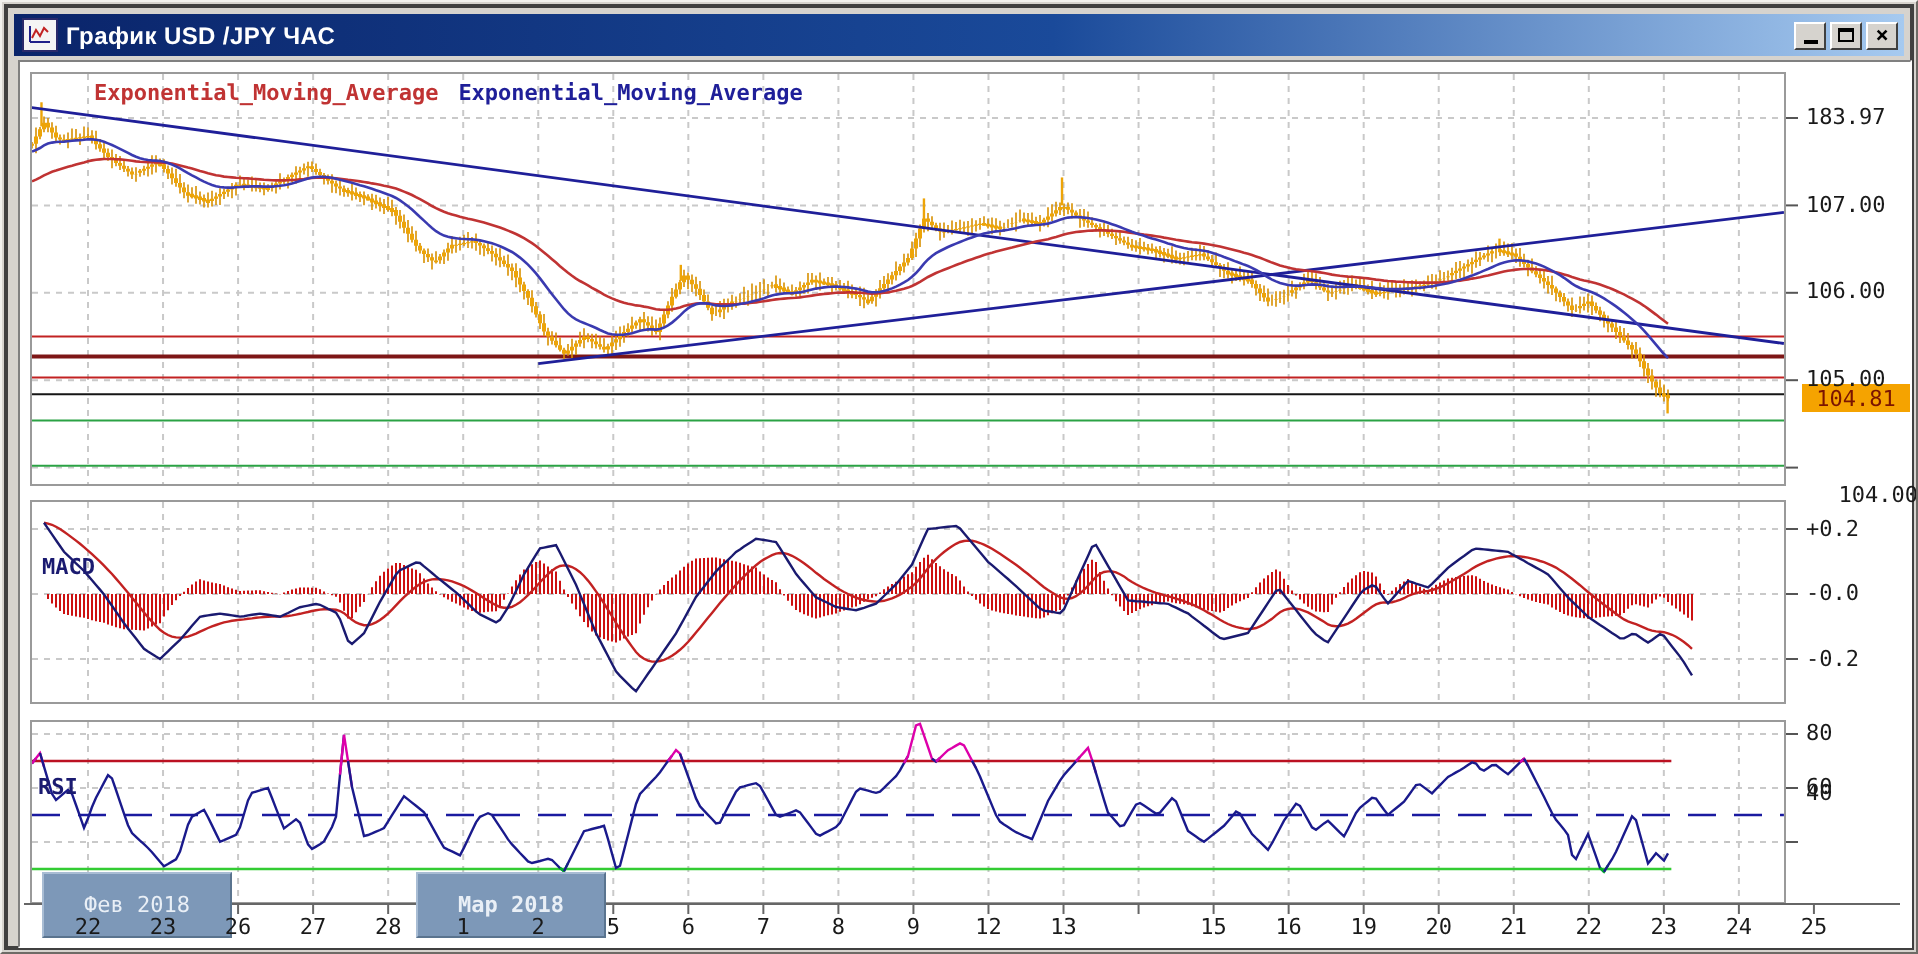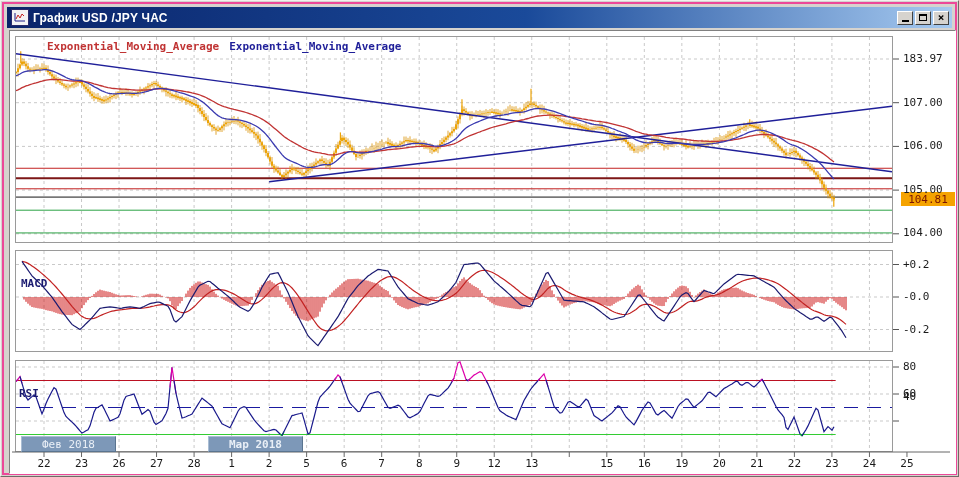--- a/index.html
+++ b/index.html
@@ -1,21 +1,21 @@
 <!DOCTYPE html>
 <html><head>
 <meta charset="utf-8">
 <style>
   html,body{margin:0;padding:0;background:#ffffff;font-family:"Liberation Sans",sans-serif;}
   #app{position:relative;width:959px;height:477px;background:#d6d3ce;
        border-top:1px solid #f2f1ee;border-left:1px solid #f2f1ee;
        border-right:1px solid #6e6b66;border-bottom:1px solid #6e6b66;
        box-sizing:border-box;overflow:hidden;}
   #frame-inner{position:absolute;left:1px;top:1px;right:1px;bottom:1px;
-       border:2px solid #ec4899;box-sizing:border-box;}
+       border:2px solid #404040;box-sizing:border-box;}
   
   #titlebar{position:absolute;left:3px;top:3px;right:3px;height:21px;
        background:linear-gradient(to right,#0a246a,#1a4a9a 55%,#a6caf0);
        display:flex;align-items:center;padding:0 2px;}
   #title-icon{width:16px;height:15px;background:#f4f4f4;border:1px solid #2a2a6a;
        margin:0 4px 0 2px;display:flex;align-items:center;justify-content:center;}
   #title-text{color:#ffffff;font-weight:bold;font-size:12px;letter-spacing:.2px;
        font-family:"Liberation Sans",sans-serif;white-space:nowrap;}
   #win-buttons{margin-left:auto;display:flex;gap:2px;padding-right:1px;}
   .win-btn{width:16px;height:14px;background:#d6d3ce;color:#000;
@@ -33,21 +33,21 @@
   .panel{position:absolute;border:1px solid #9a9a9a;background:#ffffff;box-sizing:border-box;}
   #chart-svg{position:absolute;left:0;top:0;width:959px;height:477px;}
   .chart-label{position:absolute;font-family:"DejaVu Sans Mono",monospace;font-size:11px;
        font-weight:bold;white-space:nowrap;margin-top:24px;}
   #legend{position:absolute;left:15px;top:36px;display:flex;gap:10px;
        font-family:"DejaVu Sans Mono",monospace;font-size:11px;font-weight:bold;margin-left:28px;}
   .ytick{position:absolute;left:899px;width:56px;font-family:"DejaVu Sans Mono",monospace;
        font-size:11px;color:#1a1a1a;white-space:nowrap;}
   .xtick{position:absolute;width:30px;text-align:center;font-family:"DejaVu Sans Mono",monospace;
        font-size:11px;color:#1a1a1a;top:453px;}
-  .month-badge{position:absolute;top:432px;height:16px;width:95px;background:#7d98b8;
+  .month-badge{position:absolute;top:432px;height:33px;width:95px;background:#7d98b8;
        color:#e9eff6;font-family:"DejaVu Sans Mono",monospace;font-size:11px;
        display:flex;align-items:center;justify-content:center;
        border-top:1px solid #a9bdd4;border-left:1px solid #a9bdd4;
        border-right:1px solid #5a748f;border-bottom:1px solid #5a748f;box-sizing:border-box;}
   #price-tag{position:absolute;left:897px;top:188px;width:54px;height:14px;background:#f5a300;
        color:#7a1400;font-family:"DejaVu Sans Mono",monospace;font-size:11px;font-weight:normal;
        display:flex;align-items:center;justify-content:center;}
 </style>
 </head>
 <body>
@@ -278,21 +278,21 @@
     <div class="month-badge" style="left:17px;">Фев 2018</div>
     <div class="month-badge" style="left:204px;font-weight:bold;">Мар 2018</div>
 
     <div id="price-tag">104.81</div>
 
     <div id="yaxis-labels">
         <span class="ytick" style="top: 48px;">183.97</span>
         <span class="ytick" style="top: 91.7px;">107.00</span>
         <span class="ytick" style="top: 135.4px;">106.00</span>
         <span class="ytick" style="top: 179.1px;">105.00</span>
-        <span class="ytick" style="top: 222px;">104.00</span>
+        <span class="ytick" style="top: 237px; text-align: right;">104.00</span>
         <span class="ytick" style="top: 253.5px;">+0.2</span>
         <span class="ytick" style="top: 286px;">-0.0</span>
         <span class="ytick" style="top: 318.5px;">-0.2</span>
         <span class="ytick" style="top: 356px;">80</span>
         <span class="ytick" style="top: 383px;">60</span>
         <span class="ytick" style="top: 386px;">40</span>
       </div>
     <div id="xaxis-labels">
         <span class="xtick" style="left: 25px;">22</span>
         <span class="xtick" style="left: 62.52px;">23</span>

